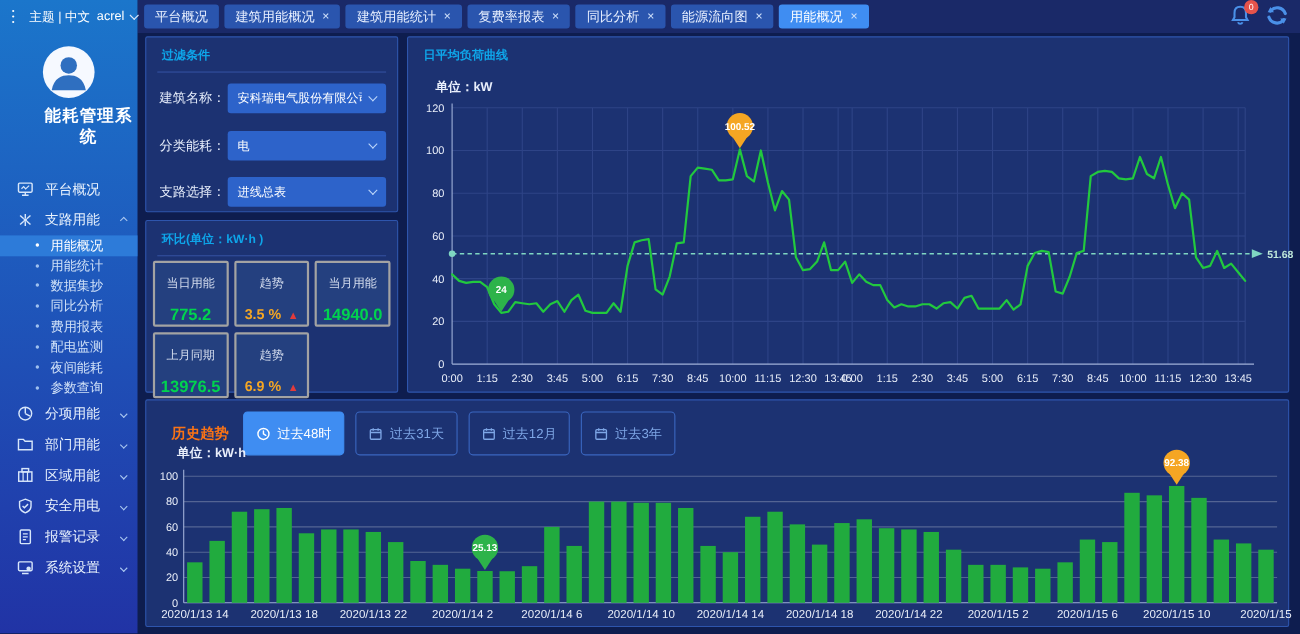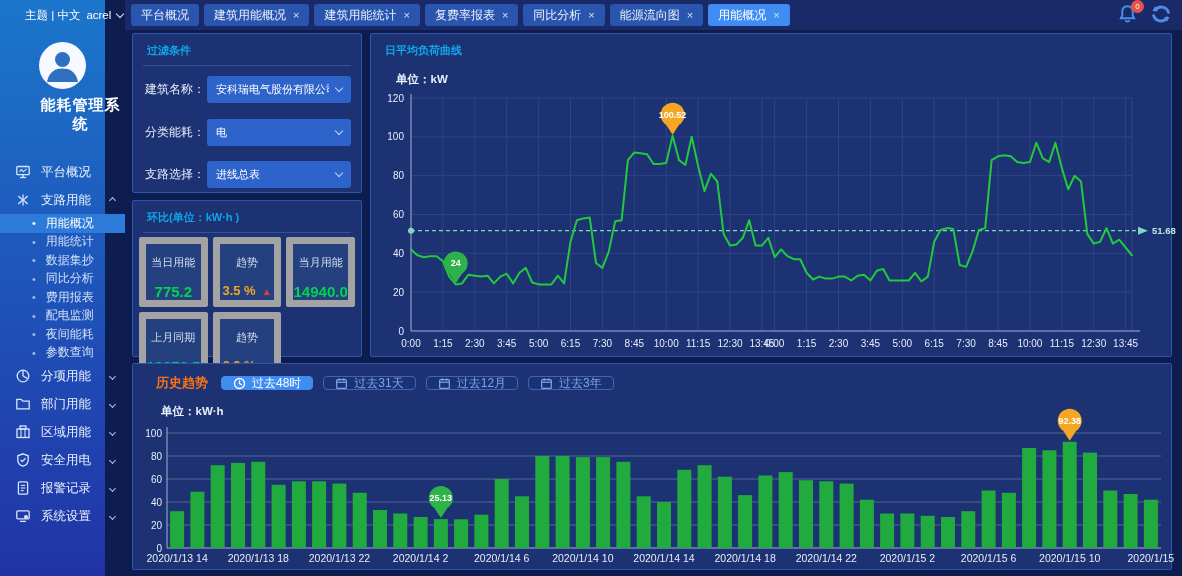--- a/index.html
+++ b/index.html
@@ -2,21 +2,21 @@
 <html><head>
 <meta charset="utf-8">
 <style>
   * { margin:0; padding:0; box-sizing:border-box; }
   html,body { width:1182px; height:576px; overflow:hidden;
     font-family:"Liberation Sans","DejaVu Sans",sans-serif;
     background:#0e1d4f; color:#eef2fb; }
   .app { position:relative; width:1182px; height:576px; }
 
   
-  .sidebar { position:absolute; left:0; top:0; width:105px; height:576px;
+  .sidebar { position:absolute; left:0; top:0; width:125px; height:576px;
     background:linear-gradient(180deg,#1b76cb 0%,#1e5cbe 38%,#2133a5 100%); z-index:3; }
   .sb-header { height:30px; display:flex; align-items:center; padding-left:11px; }
   .hamburger { width:17px; cursor:pointer; }
   .hamburger div { height:2px; background:#fff; margin:3px 0; border-radius:1px; }
   .theme-box { display:flex; align-items:center; margin-left:14px; font-size:11.5px; color:#fff; white-space:nowrap; }
   .theme-box .user { margin-left:6px; }
   .chev { display:inline-block; width:6px; height:6px; border-right:1.5px solid #d9e8fc;
     border-bottom:1.5px solid #d9e8fc; transform:rotate(45deg); margin-left:6px; margin-top:-3px; }
   .avatar { position:absolute; left:39px; top:42px; width:47px; height:47px; border-radius:50%;
     background:#f4f8ff; display:flex; align-items:center; justify-content:center; }
@@ -60,35 +60,35 @@
   .f-label { width:62px; font-size:12px; color:#e7eefc; }
   .dropdown { position:relative; width:144px; height:27px; background:#2d63ca; border-radius:3px;
     display:flex; align-items:center; padding:0 22px 0 9px; cursor:pointer; }
   .dd-value { font-size:11px; color:#fff; white-space:nowrap; overflow:hidden; }
   .dd-chev { position:absolute; right:9px; top:9px; width:6px; height:6px;
     border-right:1.4px solid #bcd6fa; border-bottom:1.4px solid #bcd6fa; transform:rotate(45deg); }
 
   .ratio-panel { left:7px; top:170px; width:230px; height:157px; }
   .cells { position:absolute; left:6px; right:6px; top:36px; bottom:6px; display:grid;
     grid-template-columns:repeat(3,1fr); grid-template-rows:1fr 1fr; gap:5px; }
-  .cell { background:#24407f; border:7px solid #a3a3a3; border-radius:2px; text-align:center; padding-top:11px; }
+  .cell { background:#24407f; border:2px solid #a3a3a3; border-radius:2px; text-align:center; padding-top:11px; }
   .cell .cl { font-size:11px; color:#d6deef; }
   .cell .cv { margin-top:13px; font-size:15px; font-weight:bold; color:#00d44e; }
   .cell .cv.orange { color:#f5a623; font-size:13px; }
   .cell .tri { color:#e23b3b; font-size:10px; margin-left:6px; }
 
   .line-panel { left:245px; top:3px; width:802px; height:324px; }
   .unit-label { position:absolute; font-size:11.5px; font-weight:bold; color:#e9effc; }
   .line-panel .unit-label { left:25px; top:38px; }
   .line-svg { position:absolute; left:4px; top:56px; width:794px; height:266px; overflow:visible; }
 
   .history-panel { left:7px; top:333px; width:1040px; height:207px; }
   .h-head { position:absolute; left:23px; top:10px; display:flex; align-items:center; gap:10px; }
   .h-title { font-size:13px; font-weight:bold; color:#f97316; margin-right:3px; }
-  .h-btn { height:14px; display:flex; align-items:center; gap:6px; padding:0 11px;
+  .h-btn { height:40px; display:flex; align-items:center; gap:6px; padding:0 11px;
     border:1px solid #3a66c0; border-radius:4px; color:#7ea6e6; font-size:12px; cursor:pointer; background:transparent; }
   .h-btn.active { background:#3f8df2; border-color:#3f8df2; color:#fff; }
   .h-btn svg { width:13px; height:13px; }
   .history-panel .unit-label { left:28px; top:40px; }
   .bar-svg { position:absolute; left:10px; top:34px; width:1022px; height:168px; overflow:visible; }
 </style>
 </head>
 <body>
 
 <div class="app">

